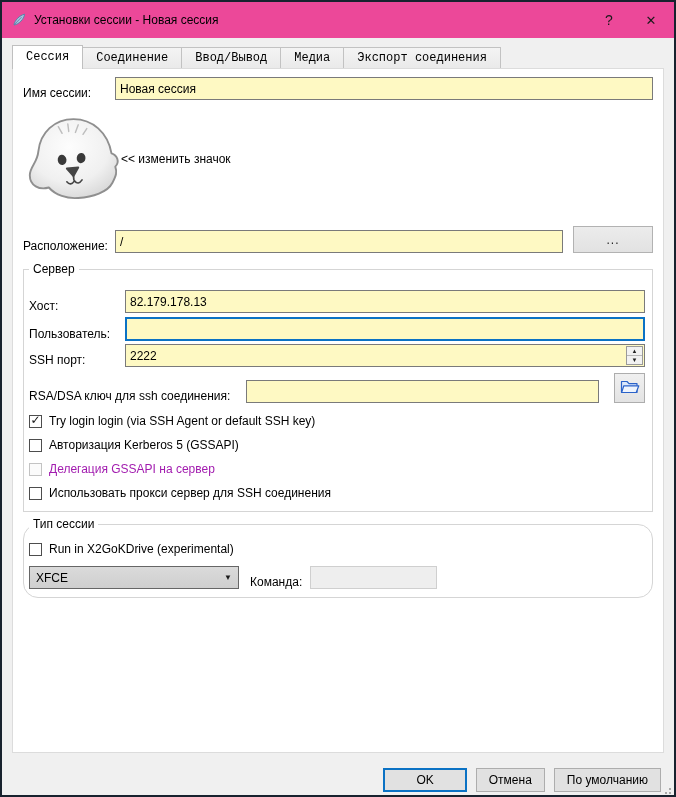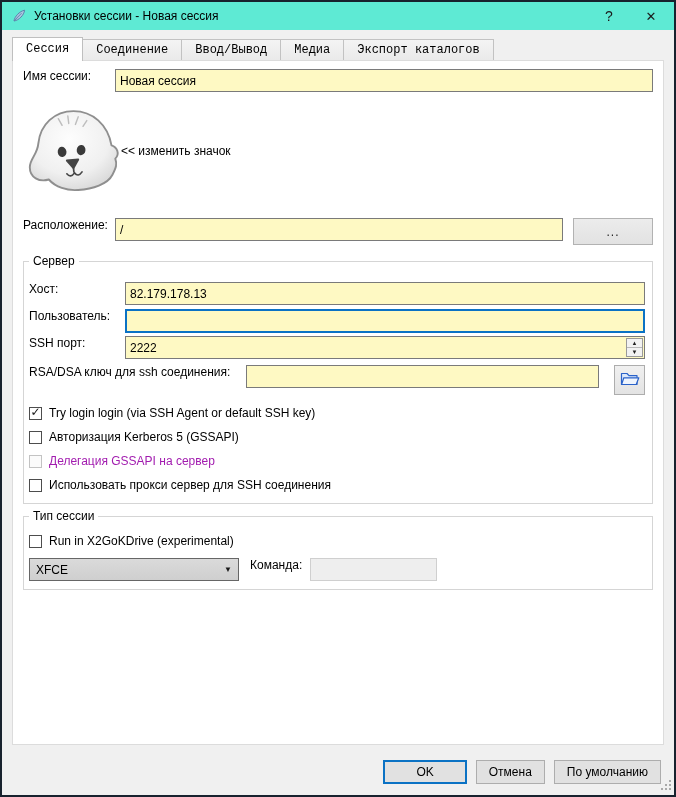--- a/index.html
+++ b/index.html
@@ -9,21 +9,21 @@
   .window {
     width:676px; height:797px;
     background:#f0f0f0;
     border:2px solid #18222e;
     position:relative;
     overflow:hidden;
   }
 
   
   .titlebar {
-    height:28px; background:#5eead4;
+    height:36px; background:#ec4899;
     display:flex; align-items:center;
     padding:0 0 0 9px;
   }
   .app-icon { width:16px; height:16px; margin-right:7px; display:inline-flex; }
   .title { flex:1; font-size:12px; color:#000; white-space:nowrap; }
   .tb-btn {
     width:42px; height:31px; border:none; background:transparent;
     font-size:14px; color:#1a1a1a; cursor:default;
     font-family: "Liberation Sans", sans-serif;
   }
@@ -45,21 +45,21 @@
     margin-bottom:-1px; padding-bottom:1px; z-index:3;
   }
 
   .tabpane {
     background:#ffffff; border:1px solid #dcdcdc;
     height:685px; padding:8px 10px 0 10px;
     position:relative; z-index:1; overflow:hidden;
   }
 
   
-  .frow { display:flex; align-items:flex-start; }
+  .frow { display:flex; align-items:flex-end; }
   .frow label { white-space:nowrap; }
   .lbl-col { flex:0 0 92px; }
 
   .text-input {
     flex:1; height:23px; border:1px solid #7a7a7a; background:#fef9c3;
     font:12px "Liberation Sans", sans-serif; padding:0 4px; color:#000; outline:none;
   }
   .text-input.focused { border:2px solid #0b72c4; height:24px; }
 
   .name-row { margin-top:0; }
@@ -74,21 +74,21 @@
     background:linear-gradient(#ececec,#e2e2e2); border:1px solid #b2b2b2;
     font:12px "Liberation Sans", sans-serif; color:#222; letter-spacing:1px; cursor:default;
   }
 
   
   .groupbox { border:1px solid #d5d5d5; position:relative; padding:20px 7px 8px 5px; }
   .group-title {
     position:absolute; top:-8px; left:5px; background:#fff; padding:0 4px; white-space:nowrap;
   }
   .server-group { margin-top:16px; }
-  .type-group   { margin-top:12px; padding-top:14px; }
+  .type-group   { margin-top:12px; padding-top:14px;border-radius:15px; }
 
   .srv-lbl { flex:0 0 96px; }
   .gap4 { margin-top:4px; } .gap3 { margin-top:3px; }
 
   
   .spinbox { flex:1; position:relative; }
   .spinbox .text-input { width:100%; padding-right:22px; }
   .spin-btns {
     position:absolute; right:2px; top:2px; bottom:2px; width:17px;
     display:flex; flex-direction:column; border:1px solid #9a9a9a; background:#f2f2f2;
@@ -171,21 +171,21 @@
     <button class="tb-btn close">✕</button>
   </div>
 
   <div class="dialog-body">
 
     <div class="tabbar">
       <div class="tab active">Сессия</div>
       <div class="tab">Соединение</div>
       <div class="tab">Ввод/Вывод</div>
       <div class="tab">Медиа</div>
-      <div class="tab">Экспорт каталогов</div>
+      <div class="tab">Экспорт соединения</div>
     </div>
 
     <div class="tabpane">
 
       <div class="frow name-row">
         <label class="lbl-col">Имя сессии:</label>
         <input class="text-input" type="text" value="Новая сессия" style="">
       </div>
 
       <div class="frow icon-row">

